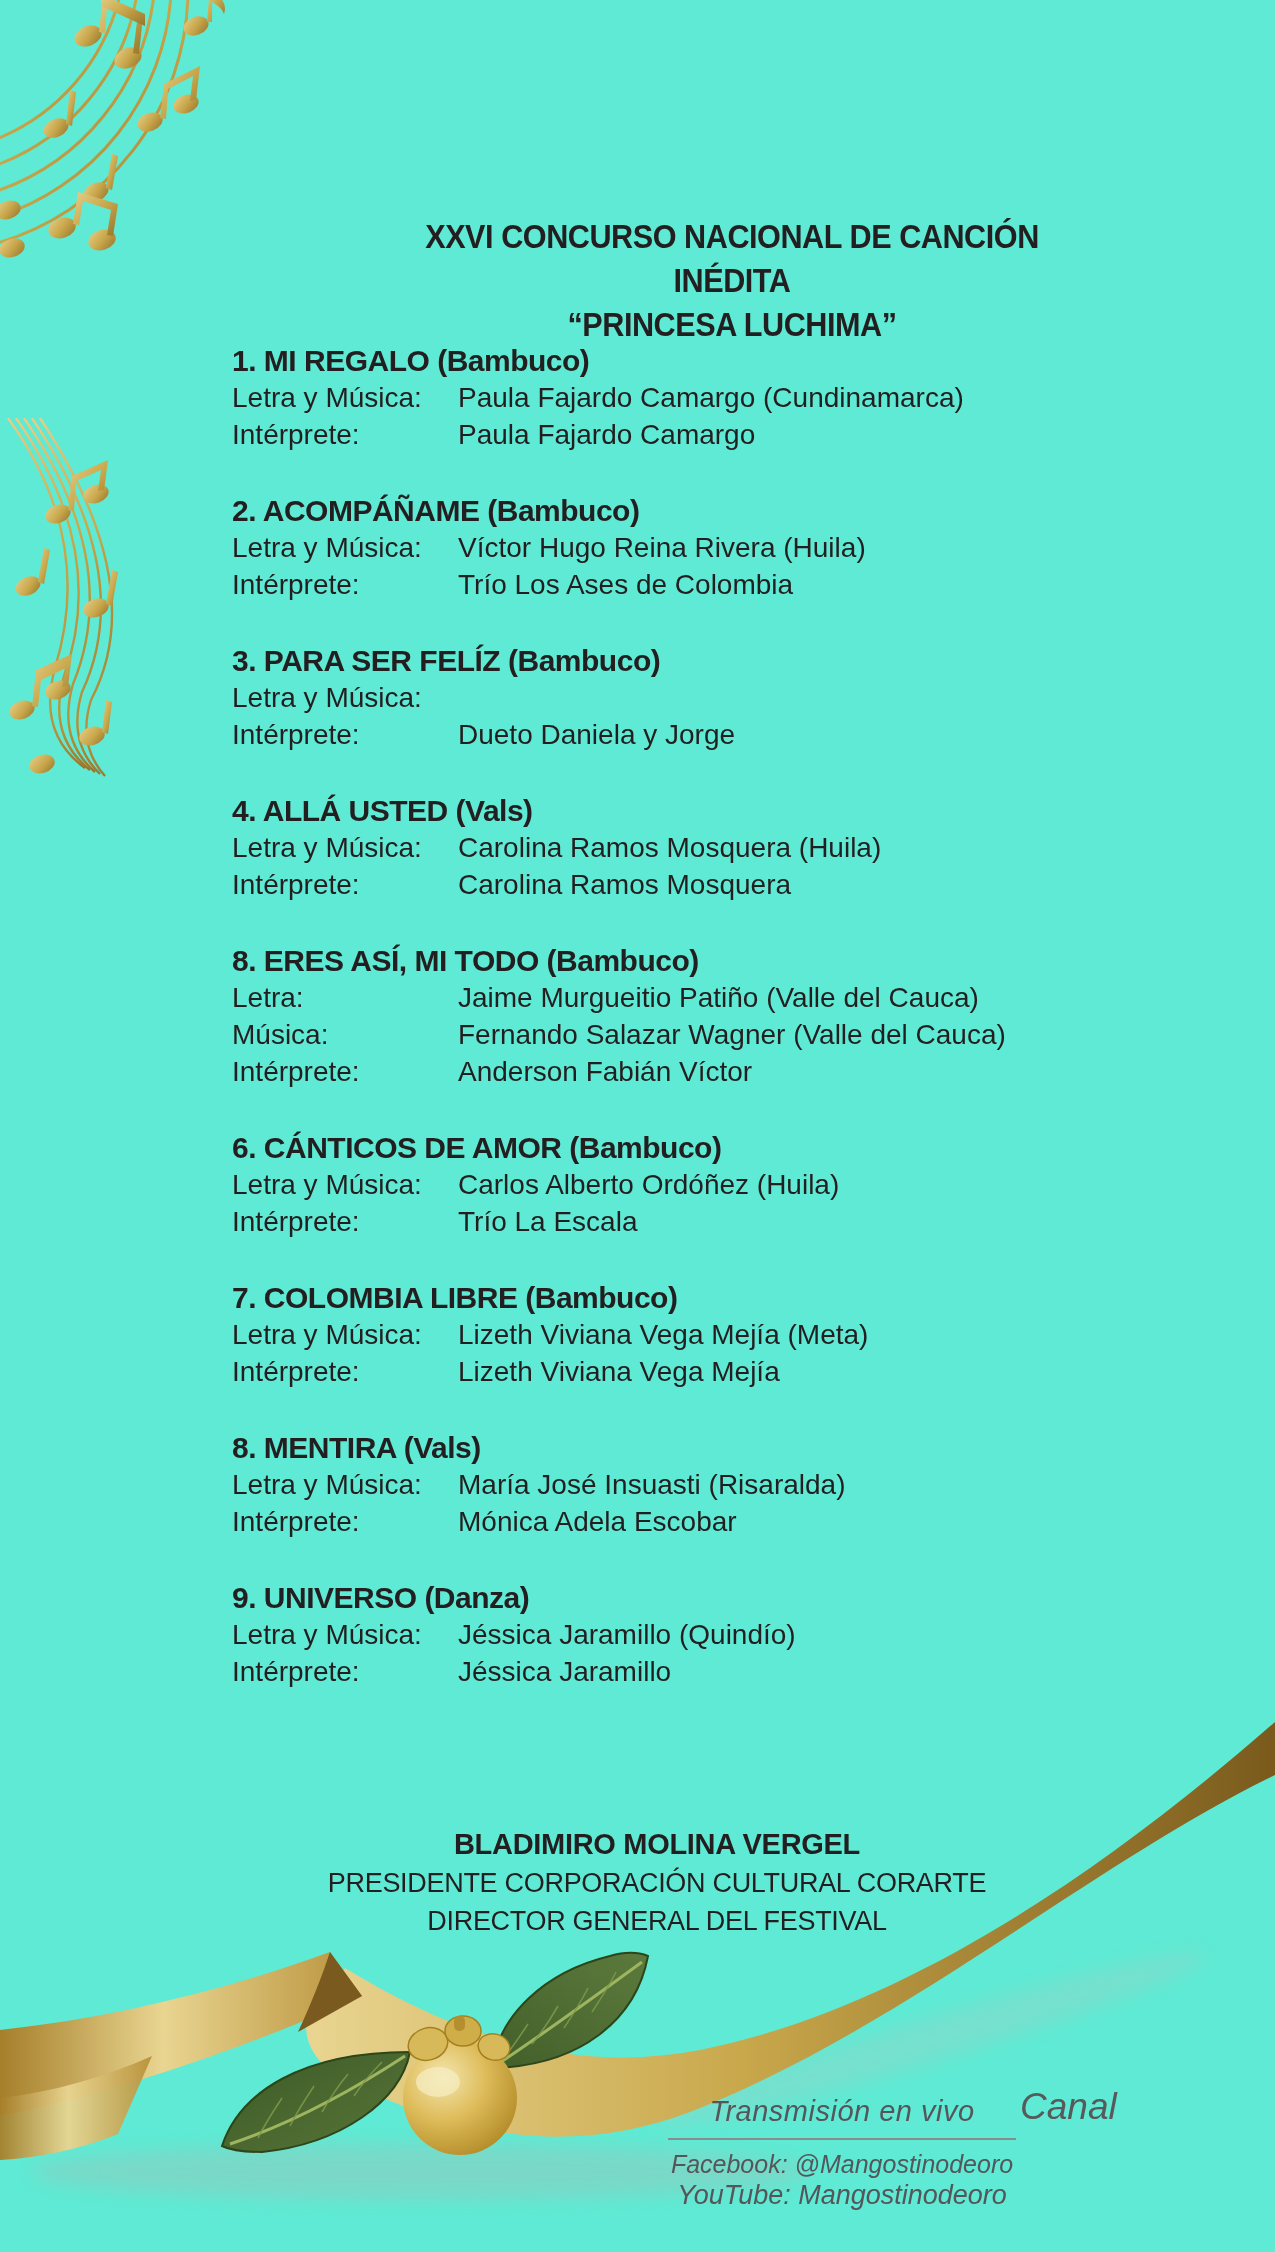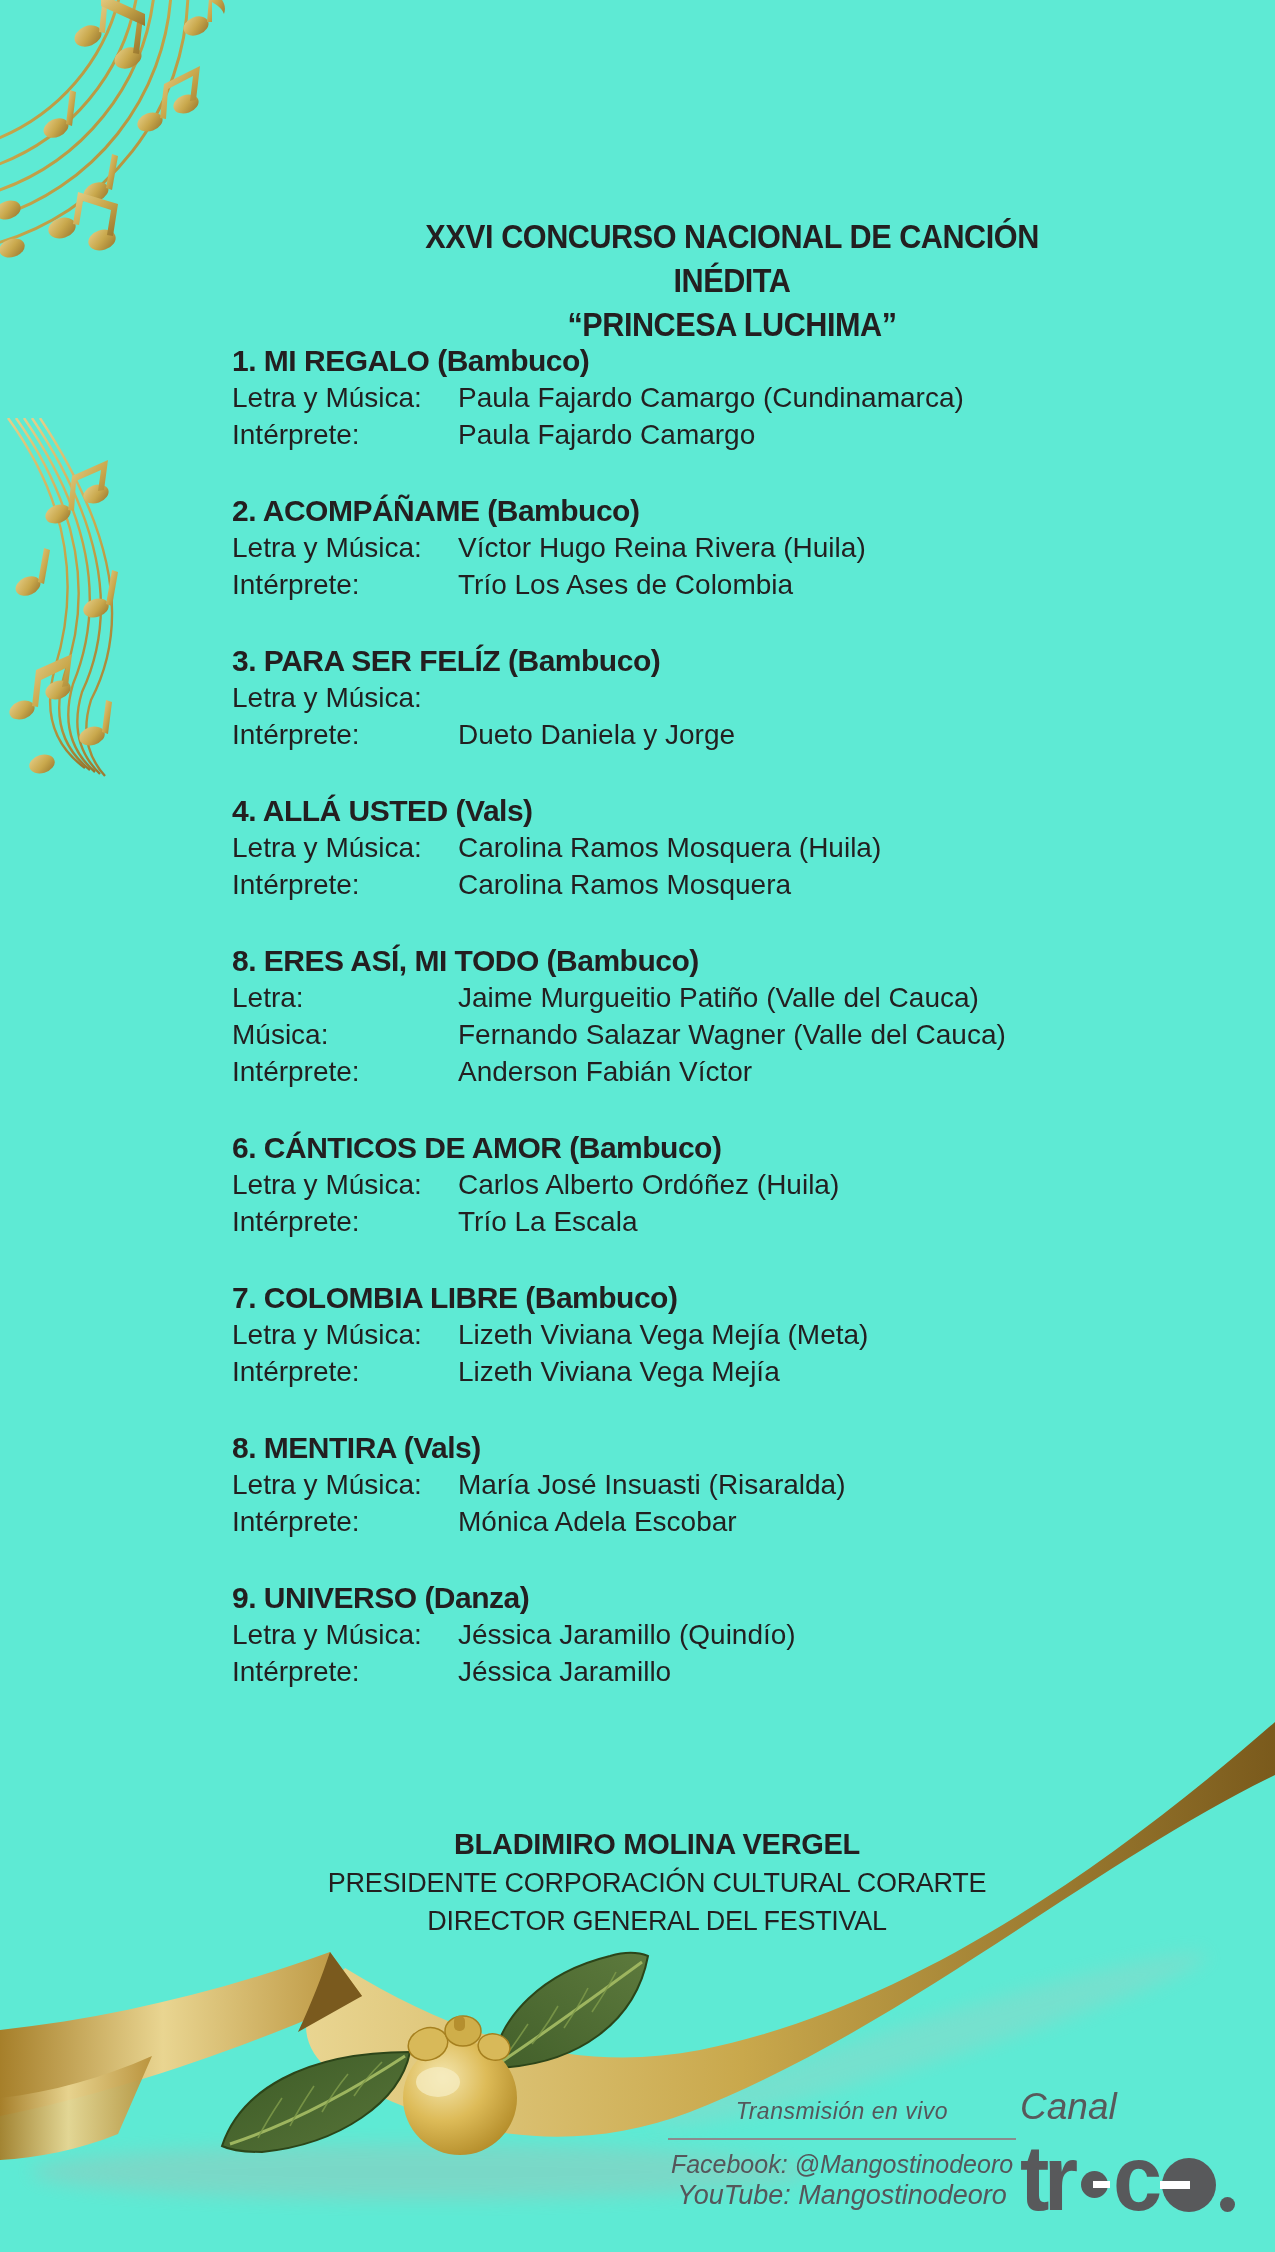--- a/index.html
+++ b/index.html
@@ -34,21 +34,21 @@
   .signature{
     position:absolute;left:232px;top:1824px;width:850px;text-align:center;
   }
   .sig-name{font-weight:bold;font-size:29px;line-height:40px;letter-spacing:-0.3px;}
   .sig-role{font-size:27px;line-height:38px;letter-spacing:-0.3px;}
   
   .broadcast{
     position:absolute;left:668px;top:2094px;width:348px;text-align:center;
     color:#55565a;font-style:italic;
   }
-  .live-label{font-size:23px;line-height:34px;letter-spacing:0.5px;}
+  .live-label{font-size:29px;line-height:34px;letter-spacing:0.5px;}
   .live-rule{border:none;border-top:2px solid #8a8b8d;margin:10px 0 9px 0;}
   .fb-line{font-size:25px;line-height:30px;}
   .yt-line{font-size:27px;line-height:32px;}
   .canal-block{position:absolute;left:1020px;top:2090px;color:#58595b;}
   .canal-word{font-style:italic;font-size:37px;line-height:34px;}
   .trece{display:flex;align-items:flex-end;margin-top:14px;height:76px;}
   .trece .txt{
     font-weight:bold;font-size:92px;line-height:72px;letter-spacing:-6px;
     color:#58595b;transform:scaleX(0.96);transform-origin:0 100%;
   }
@@ -336,22 +336,15 @@
 
   <div class="broadcast">
     <div class="live-label">Transmisión en vivo</div>
     <hr class="live-rule">
     <div class="fb-line">Facebook: @Mangostinodeoro</div>
     <div class="yt-line">YouTube: Mangostinodeoro</div>
   </div>
 
   <div class="canal-block">
     <div class="canal-word">Canal</div>
-    <div class="trece" aria-label="trece">
-      <span class="txt">tr</span>
-      <span class="e-small"></span>
-      <span class="txt c">c</span>
-      <span class="e-big"></span>
-      <span class="dot"></span>
-    </div>
   </div>
 
 </div>
 
 </body></html>

